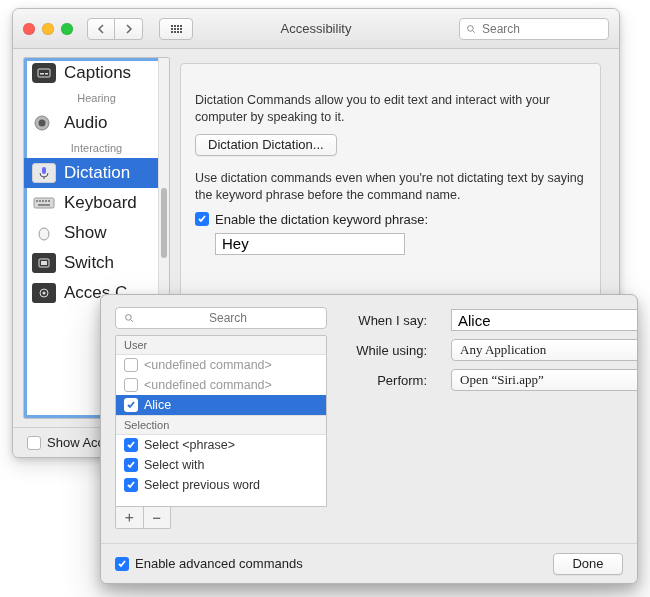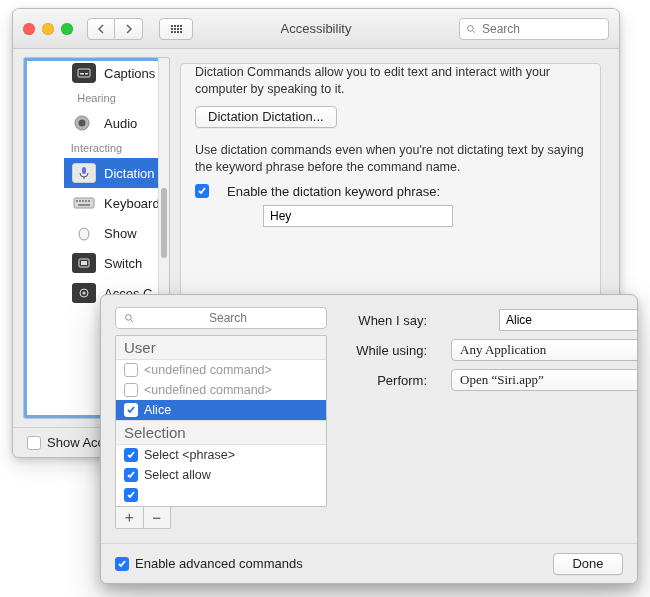--- a/index.html
+++ b/index.html
@@ -80,21 +80,21 @@
     border:1px solid #c4c4c4;
     border-radius:2px;
     height:100%;
     overflow:hidden;
     position:relative;
     box-shadow: 0 0 0 3px #6fa9e8 inset, 0 0 0 4px #fff inset;
   }
   .sbgroup{ font-size:11px; color:#888; padding:4px 8px;text-align:center; }
   .sbitem{
     display:flex; align-items:center; gap:8px;
-    padding:5px 8px; font-size:13px; color:#222;margin-left:40px;
+    padding:5px 8px; font-size:17px; color:#222;
   }
   .sbitem.sel{ background:#2f73d8; color:#fff; }
   .sbicon{
     width:24px;height:20px;flex:none;
     display:flex;align-items:center;justify-content:center;
     border-radius:3px;
   }
   .scrolltrack{
     position:absolute; right:0; top:0; bottom:0; width:11px;
     background:#f1f1f1; border-left:1px solid #ddd;
@@ -102,42 +102,42 @@
   .scrollthumb{
     position:absolute; left:2px; right:2px; top:130px; height:70px;
     background:#b9b9b9; border-radius:4px;
   }
   
   .content{
     flex:1; padding:14px 18px 10px 10px; position:relative;
   }
   .panel{
     background:#f5f5f5; border:1px solid #cfcfcf; border-radius:4px;
-    padding:0 14px; height:100%;
+    padding:28px 14px; height:100%;
   }
   .desc{font-size:12.5px; color:#333; line-height:1.35; margin-bottom:8px;}
   .btn{
     display:inline-block; min-height:22px;
     background:linear-gradient(#fff,#f4f4f4);
     border:1px solid #bcbcbc; border-radius:4px;
     padding:2px 12px; font-size:13px; color:#222;
     box-shadow:0 1px 0 rgba(0,0,0,0.04);
   }
   .checkbox{
     width:14px;height:14px;border-radius:3px;flex:none;
     display:inline-flex;align-items:center;justify-content:center;
     vertical-align:middle;
   }
   .checkbox.on{background:#1f78ff;}
   .checkbox.on svg{color:#fff;}
   .checkbox.off{background:#fff;border:1px solid #b5b5b5;}
-  .frow{display:flex; align-items:center; gap:18px; margin-top:6px;}
+  .frow{display:flex; align-items:center; gap:6px; margin-top:6px;}
   .textfield{
     background:#fff;border:1px solid #bcbcbc;border-radius:0;
-    height:22px; padding:2px 6px; font-size:12px;margin-left:48px;
+    height:22px; padding:2px 6px; font-size:15px;
   }
   
   .win1-foot{
     position:absolute; left:0; right:0; bottom:0; height:30px;
     border-top:1px solid #d0d0d0;
     background:#ececec;
     display:flex; align-items:center; padding:0 14px; gap:6px;
   }
   
   .win2{
@@ -157,21 +157,21 @@
     height:22px; background:#fff; border:1px solid #c4c4c4;
     border-radius:4px; display:flex; align-items:center; justify-content:center;
     padding:0 8px; gap:4px; color:#8a8a8a; margin-bottom:6px;
   }
   .search2 input{border:none;outline:none;font-size:12px;text-align:center;width:100%;background:transparent;color:#8a8a8a;}
   .listbox{
     background:#fff; border:1px solid #c4c4c4; border-radius:2px 2px 0 0;
     height:172px; overflow:hidden; position:relative;
   }
   .listhdr{
-    font-size:15px; color:#666; padding:3px 8px; background:#f3f3f3;
+    font-size:11px; color:#666; padding:3px 8px; background:#f3f3f3;
     border-bottom:1px solid #e0e0e0; border-top:1px solid #e0e0e0;
   }
   .listhdr:first-child{border-top:none;}
   .lrow{
     display:flex; align-items:center; gap:6px;
     padding:3px 8px; font-size:12.5px; color:#333;
   }
   .lrow.dim{color:#9a9a9a;}
   .lrow.sel{background:#2f73d8;color:#fff;}
   .lrow.sel .checkbox.on{background:#fff;}
@@ -405,28 +405,29 @@
                 </svg>
               </span>
             <span>Select &lt;phrase&gt;</span>
           </div>
           <div class="lrow">
             <span class="checkbox on">
                 <svg width="10" height="10" viewBox="0 0 10 10">
                   <path d="M2 5l2 2 4-5" fill="none" stroke="#fff" stroke-width="1.8"></path>
                 </svg>
               </span>
-            <span>Select allow</span>
+            <span>Select with</span>
           </div>
           <div class="lrow">
             <span class="checkbox on">
                 <svg width="10" height="10" viewBox="0 0 10 10">
                   <path d="M2 5l2 2 4-5" fill="none" stroke="#fff" stroke-width="1.8"></path>
                 </svg>
               </span>
+            <span>Select previous word</span>
           </div>
 
         </div>
         <div class="addremove">
           <div>＋</div>
           <div>−</div>
         </div>
       </div>
 
       <div class="rightcol">

